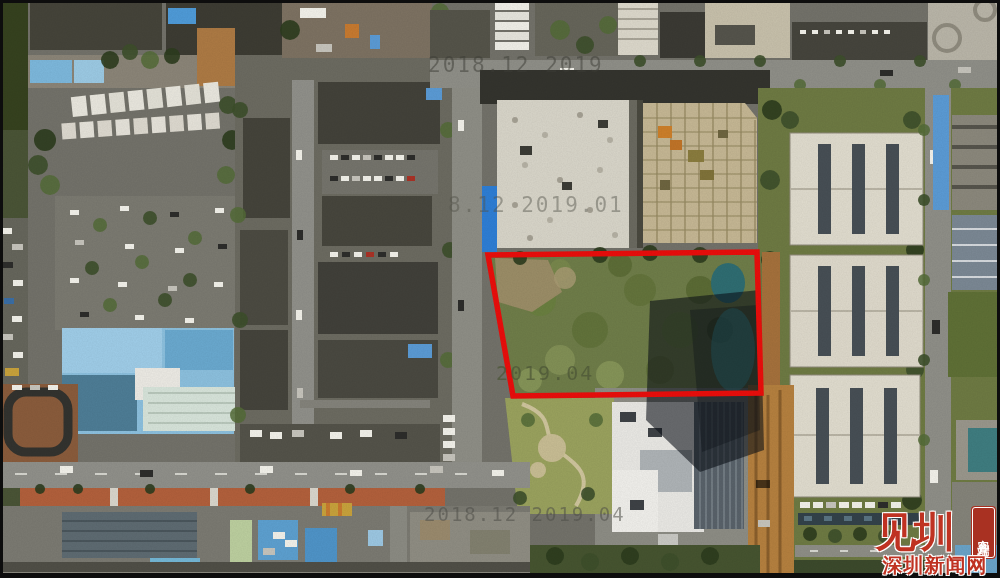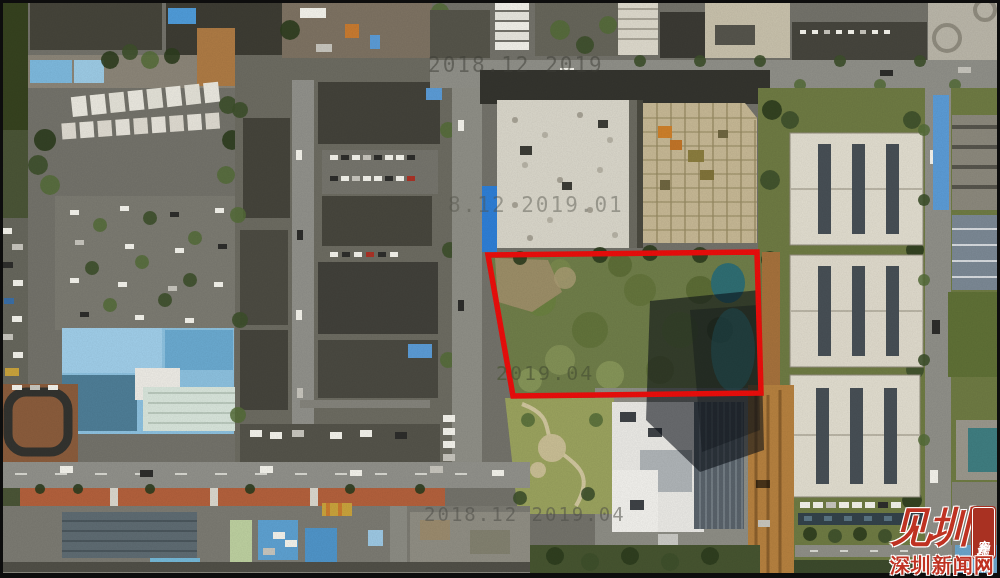--- a/index.html
+++ b/index.html
@@ -6,21 +6,21 @@
   #stage{position:relative;width:1000px;height:578px;overflow:hidden;background:#f0abfc;
          font-family:"DejaVu Sans",sans-serif;}
   #stage svg{position:absolute;left:0;top:0;display:block;}
   
   .tA{fill:#3d4f2b;opacity:.9}.tB{fill:#546b37;opacity:.85}.tC{fill:#2c3c1e;opacity:.9}.tD{fill:#69803f;opacity:.8}
   .cw{fill:#f2f1ea}.cd{fill:#2d2d2b}.cs{fill:#c6c4bc}.cr{fill:#a93226}.cb{fill:#3a6ea5}
   .wm{font-family:"DejaVu Sans Mono",monospace;letter-spacing:2px;}
   
   #logo{position:absolute;right:5px;bottom:3px;display:flex;flex-direction:column;
         align-items:center;z-index:20;line-height:1;}
-  #logo .row{display:flex;align-items:flex-start;gap:3px;font-style:italic;}
+  #logo .row{display:flex;align-items:center;gap:19px;}
   #logo .brand{font-size:41px;font-weight:bold;color:#bf3222;letter-spacing:-2px;
         text-shadow:-1px -1px 0 #fff,1px -1px 0 #fff,-1px 1px 0 #fff,1px 1px 0 #fff;}
   #logo .seal{width:21px;height:49px;background:#a93122;border:1px solid #fff;border-radius:3px;
         box-shadow:0 0 0 1px #a93122;display:flex;align-items:center;justify-content:center;}
   #logo .seal-text{writing-mode:vertical-rl;text-orientation:upright;color:#fff;
         font-size:12px;font-weight:bold;letter-spacing:2px;}
   #logo .site{margin-top:-3px;font-size:20px;font-weight:bold;color:#bf3222;letter-spacing:1px;
         text-shadow:-1px -1px 0 #fff,1px -1px 0 #fff,-1px 1px 0 #fff,1px 1px 0 #fff;}
 </style>
 </head>

